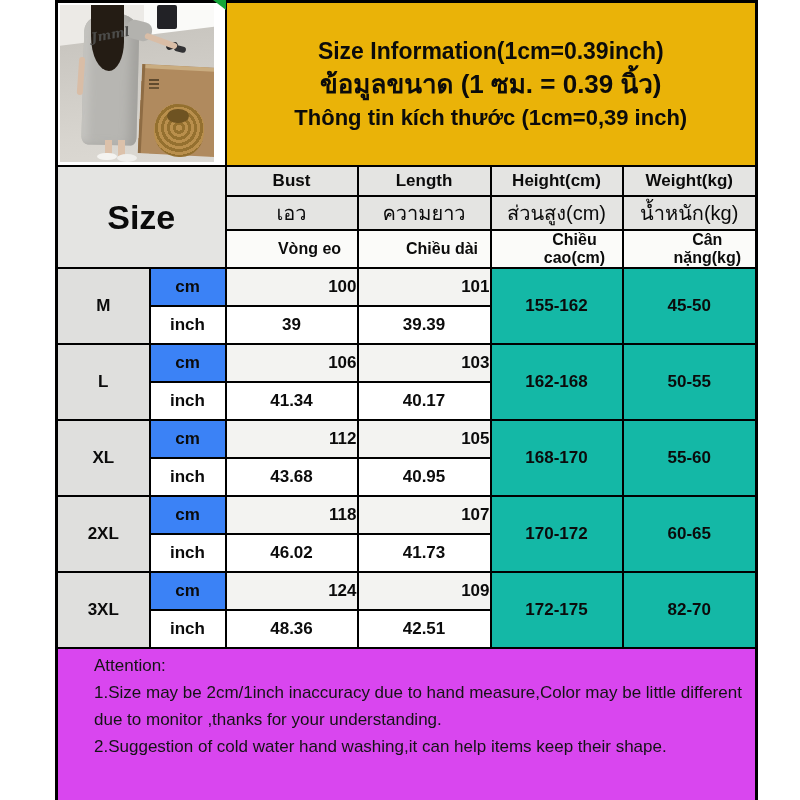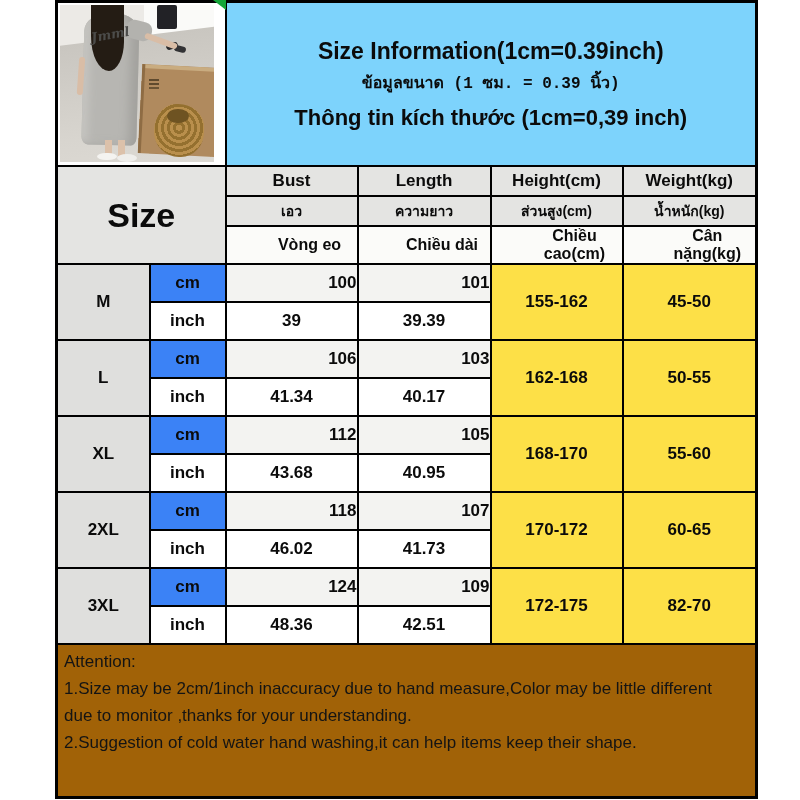--- a/index.html
+++ b/index.html
@@ -7,40 +7,40 @@
   .canvas{position:relative;width:800px;height:800px;background:#ffffff;overflow:hidden;}
   .sheet{position:absolute;left:55px;top:0;}
   table{border-collapse:collapse;table-layout:fixed;width:700px;border:3px solid #000;color:#0b0b0b;}
   td{border:2px solid #000;text-align:center;vertical-align:middle;padding:0;overflow:hidden;}
   
   tr.r-photo td{height:162px;}
   tr.r-head td{height:28px;}
   tr.r-data td{height:36px;}
   tr.r-att td{height:151px;}
   
-  .t-title{background:#7dd3fc;}
+  .t-title{background:#eab308;}
   .t-gray{background:#e4e4e2;}
   .t-light{background:#fbfbf9;}
   .t-sizelabel{background:#dfdfdd;}
   .t-cmlabel{background:#3b82f6;}
   .t-cmdata{background:#f3f3f1;text-align:right;}
   .t-white{background:#ffffff;text-align:center;}
-  .t-range{background:#fde047;margin-top:20px;}
+  .t-range{background:#14b8a6;margin-top:20px;}
   
   .title-cell{vertical-align:middle;}
   .title-line1{font-size:23px;font-weight:bold;line-height:34px;}
-  .title-line2{font-size:16px;font-weight:bold;line-height:33px;font-family:Liberation Mono, monospace;}
+  .title-line2{font-size:26px;font-weight:bold;line-height:33px;}
   .title-line3{font-size:22px;font-weight:bold;line-height:34px;}
   .size-big{font-size:34px;font-weight:bold;margin-left:17px;}
   .hd{font-size:17px;font-weight:bold;}
-  .hd-th{font-size:14px;font-weight:bold;}
+  .hd-th{font-size:20px;font-weight:normal;}
   .hd-vi{font-size:16px;font-weight:bold;padding-left:36px;}
   .lbl{font-size:17px;font-weight:bold;}
   .val{font-size:17px;font-weight:bold;}
-  .att-cell{vertical-align:top;text-align:left;background:#a16207;}
+  .att-cell{vertical-align:top;text-align:left;background:#d946ef;padding-left:30px;}
   .att{padding:3px 8px 0 6px;font-size:17px;font-weight:400;line-height:27px;color:#141414;}
   
   .marker{position:absolute;left:213px;top:0;width:0;height:0;
           border-top:10px solid #13a538;border-left:13px solid transparent;}
   
   .photo-cell{position:relative;background:#ffffff;}
   .photo{position:absolute;top:2px;left:2px;right:11px;bottom:3px;background:#eceae6;overflow:hidden;}
   .ph-wallpanel{position:absolute;right:0;top:0;width:45%;height:40%;background:#fafaf8;}
   .ph-floor{position:absolute;left:-15%;top:20%;width:140%;height:110%;
             background:linear-gradient(180deg,#c9c6c0 0%,#d8d5cf 55%,#e0ddd7 100%);

